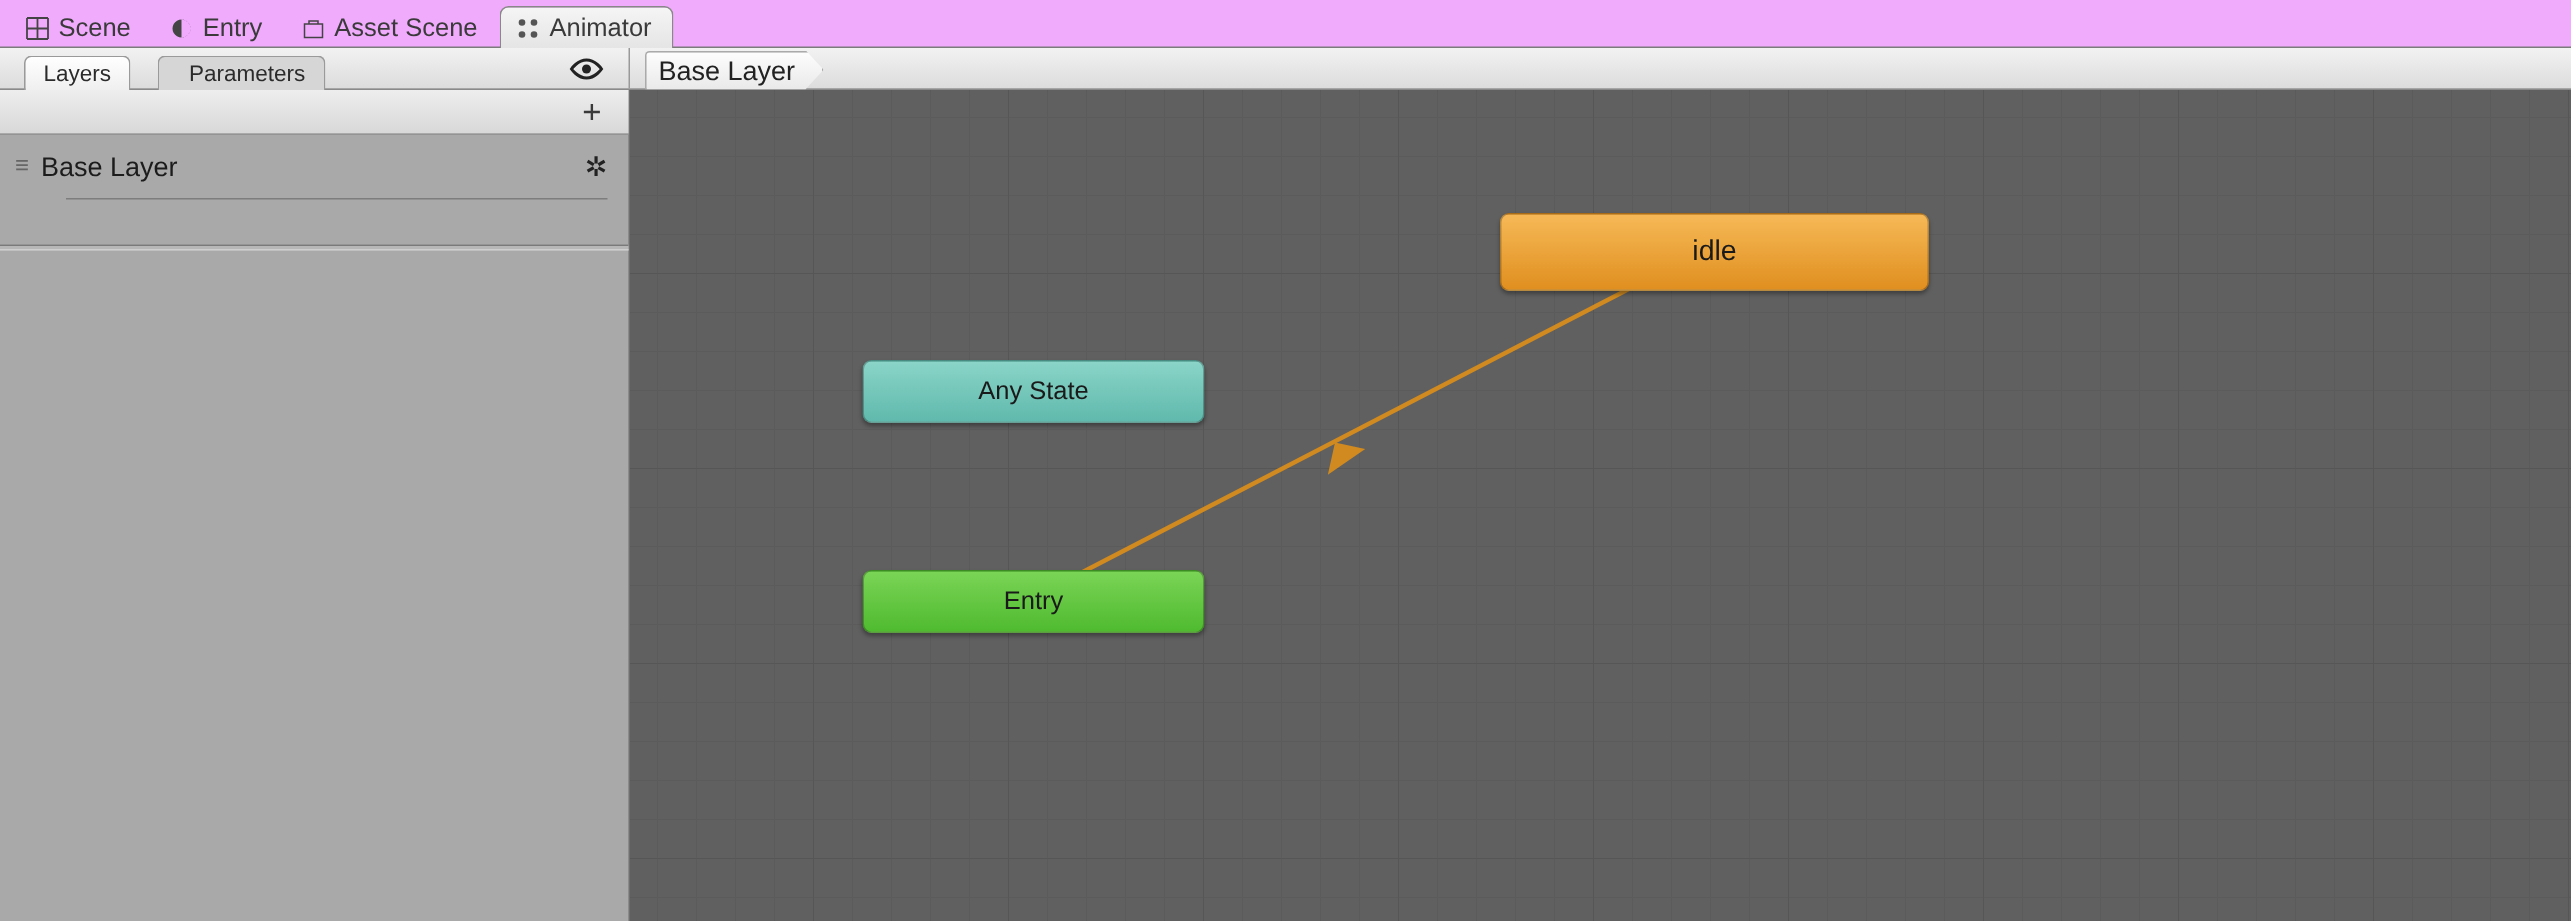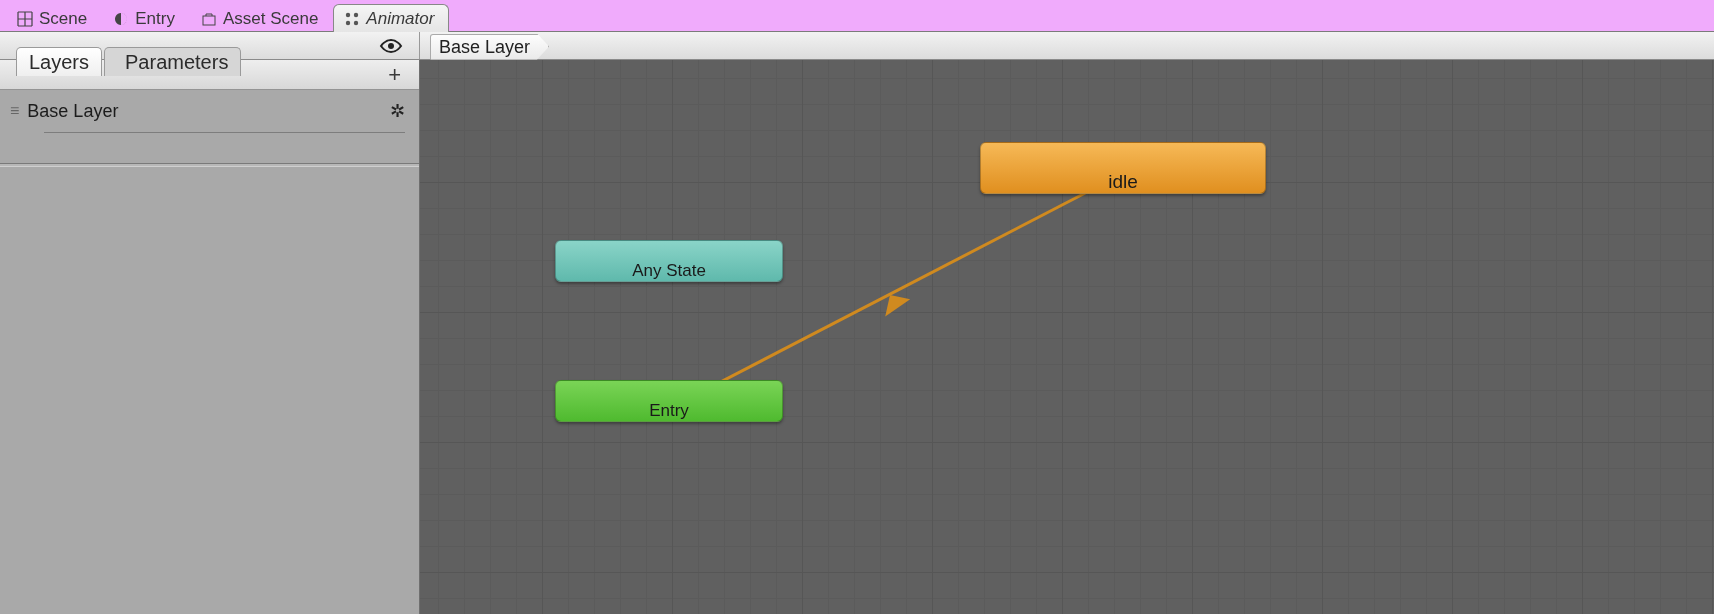--- a/index.html
+++ b/index.html
@@ -25,21 +25,20 @@
     border-top-left-radius: 6px;
     border-top-right-radius: 6px;
     cursor: pointer;
     user-select: none;
     position: relative;
     top: 1px;
   }
   .main-tab.active {
     background: linear-gradient(#f5f5f5, #e5e5e5);
     border-color: #888;
-    font-style: italic;
   }
   .tab-icon { width: 16px; height: 16px; display: inline-flex; align-items: center; justify-content: center; }
   .tab-icon svg { width: 16px; height: 16px; }
 
   
   .sub-bar {
     height: 28px;
     display: flex;
     background: linear-gradient(#f2f2f2, #dcdcdc);
     border-bottom: 1px solid #8a8a8a;
@@ -47,31 +46,31 @@
   .sidebar-tabs {
     width: 420px;
     display: flex;
     align-items: flex-end;
     padding-left: 16px;
     border-right: 1px solid #999;
     position: relative;
   }
   .sidebar-tab {
     padding: 3px 12px 2px;
-    font-size: 20px;
+    font-size: 15px;
     color: #2b2b2b;
     border: 1px solid #9a9a9a;
     border-bottom: none;
     border-top-left-radius: 5px;
     border-top-right-radius: 5px;
     background: linear-gradient(#fafafa,#e8e8e8);
     cursor: pointer;
     position: relative;
-    top: 17px;
-    margin-right: 2px;
+    top: 1px;
+    margin-right: 18px;
   }
   .sidebar-tab.active { background: linear-gradient(#ffffff,#efefef); }
   .sidebar-tab.inactive { background: #d6d6d6; padding-left: 20px; }
   .eye-icon {
     margin-left: auto;
     margin-right: 16px;
     align-self: center;
     width: 24px; height: 16px;
     cursor: pointer;
   }
@@ -148,26 +147,27 @@
       linear-gradient(#5b5b5b 1px, transparent 1px),
       linear-gradient(90deg, #5b5b5b 1px, transparent 1px);
     background-size: 130px 130px, 130px 130px, 26px 26px, 26px 26px;
     background-position: -8px -8px, -8px -8px, -8px -8px, -8px -8px;
   }
 
   .state {
     position:absolute;
     width: 228px; height: 42px;
     border-radius: 6px;
-    display:flex; align-items:flex-end; justify-content:center;
+    display:flex; align-items:center; justify-content:center;
     font-size: 17px;
     color:#1a1a1a;
     box-shadow: 0 2px 3px rgba(0,0,0,0.35);
     border:1px solid rgba(0,0,0,0.25);
     cursor: move;
+    margin-left: 20px;
   }
   .state.default { width: 286px; height: 52px; font-size:19px; }
   .state-anystate { background: linear-gradient(#8ad4c8,#5fb9ac); }
   .state-entry    { background: linear-gradient(#7ad456,#4fba2f); }
   .state-idle     { background: linear-gradient(#f6b957,#e08f1f); }
   .state-run      { background: linear-gradient(#d6d6d6,#a9a9a9); border:2px solid #5a9be0; }
 </style>
 </head>
 <body>
 

